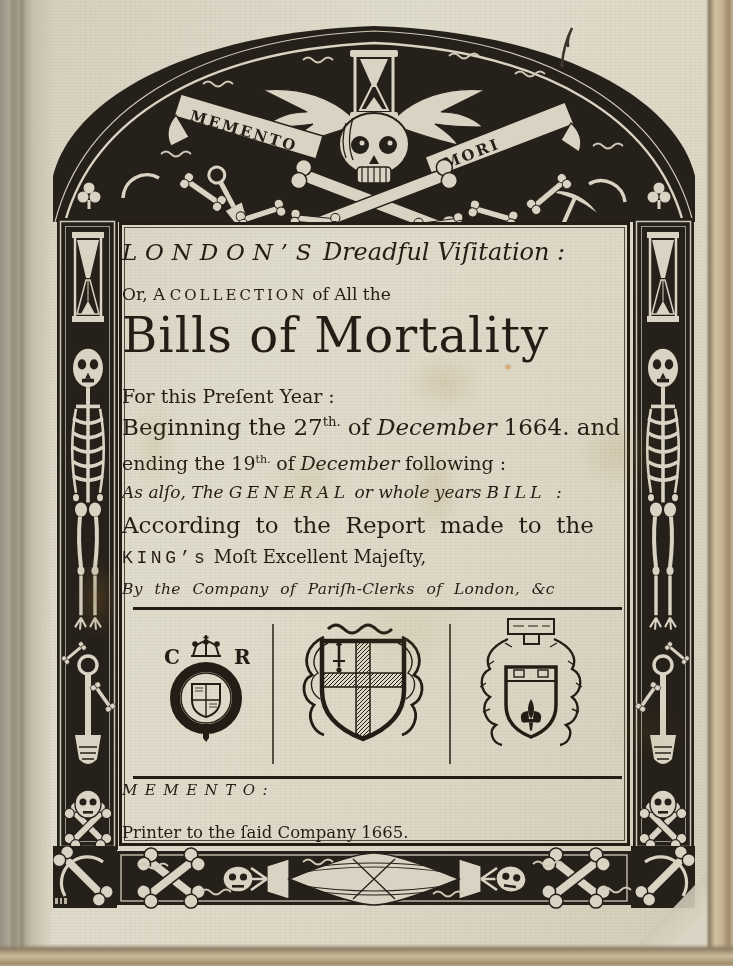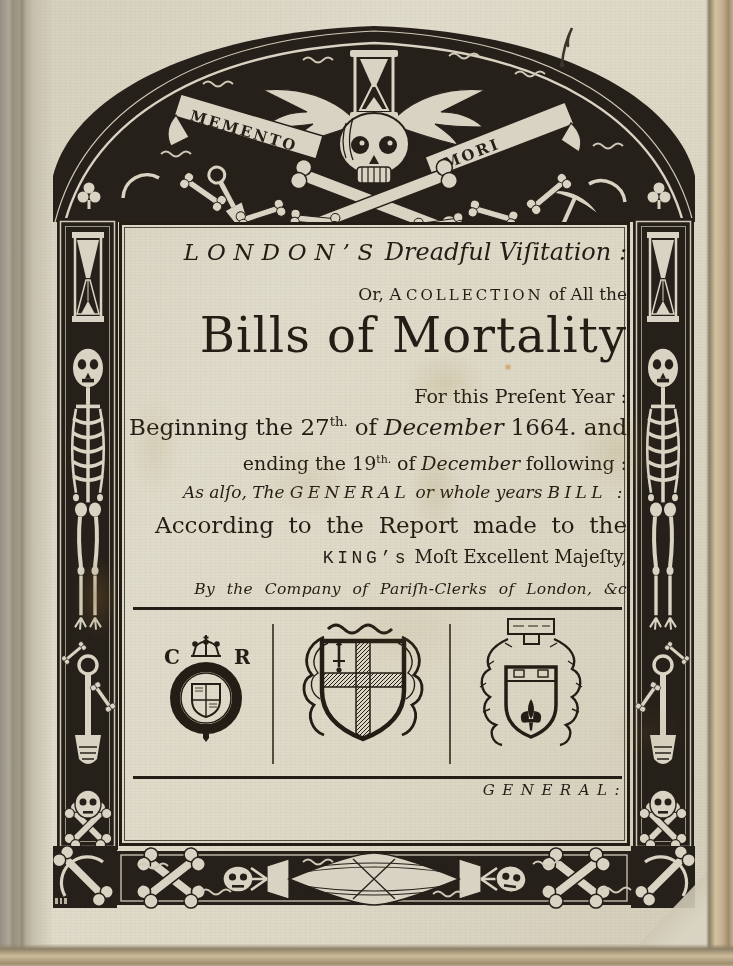--- a/index.html
+++ b/index.html
@@ -35,21 +35,21 @@
   .arch{left:53px;top:26px;z-index:2;}
   .strip{top:218px;z-index:2;}
   .strip.left{left:57px;}
   .strip.right{left:633px;}
   .band{left:53px;top:846px;z-index:2;}
   .hand-mark{left:548px;top:18px;z-index:4;}
   
   .panel{position:absolute;left:119px;top:222px;width:511px;height:624px;z-index:2;
     border:3px solid #241d15;box-sizing:border-box;}
   .panel::before{content:'';position:absolute;inset:2px;border:1px solid rgba(36,29,21,.75);pointer-events:none;}
-  .tl{position:absolute;left:0;right:0;text-align:right;white-space:nowrap;}
+  .tl{position:absolute;left:0;right:0;text-align:left;white-space:nowrap;}
   .sp{margin-left:.3em;}
   .it{font-style:italic;}
   sup{font-size:.58em;vertical-align:super;}
   .l1{top:13px;font-size:22px;font-style:italic;}
   .l1 .caps{letter-spacing:.34em;font-size:23px;}
   .l1 .rest{margin-left:.15em;font-size:24px;}
   .l2{top:59px;font-size:17px;}
   .l2 .caps{letter-spacing:.2em;font-size:15px;}
   .l3{top:82px;font-size:48px;letter-spacing:1px;}
   .l4{top:160px;font-size:19px;}
@@ -395,22 +395,23 @@
           <path d="M3,-2 Q13,-1 9,9 Q4,11 2,5 Z"></path>
           <rect x="-7" y="6" width="14" height="3.4"></rect>
           <path d="M-2,9.4 h4 l-1,8 h-2 Z"></path>
         </g>
       </g>
     </svg>
 
     <div class="rule r2"></div>
 
     <div class="tl l11">
-      <span class="caps">GENERAL:</span>
-    </div>
+      <span class="caps">MEMENTO:</span>
+    </div>
+    <div class="tl l13">Printer to the ſaid Company 1665.</div>
   </div>
 
   <div class="stain s1"></div>
   <div class="stain s2"></div>
   <div class="stain s3"></div>
   <div class="stain s4"></div>
   <div class="stain s5"></div>
   <div class="stain s6"></div>
   <div class="stain s7"></div>
   <div class="stain s8"></div>

